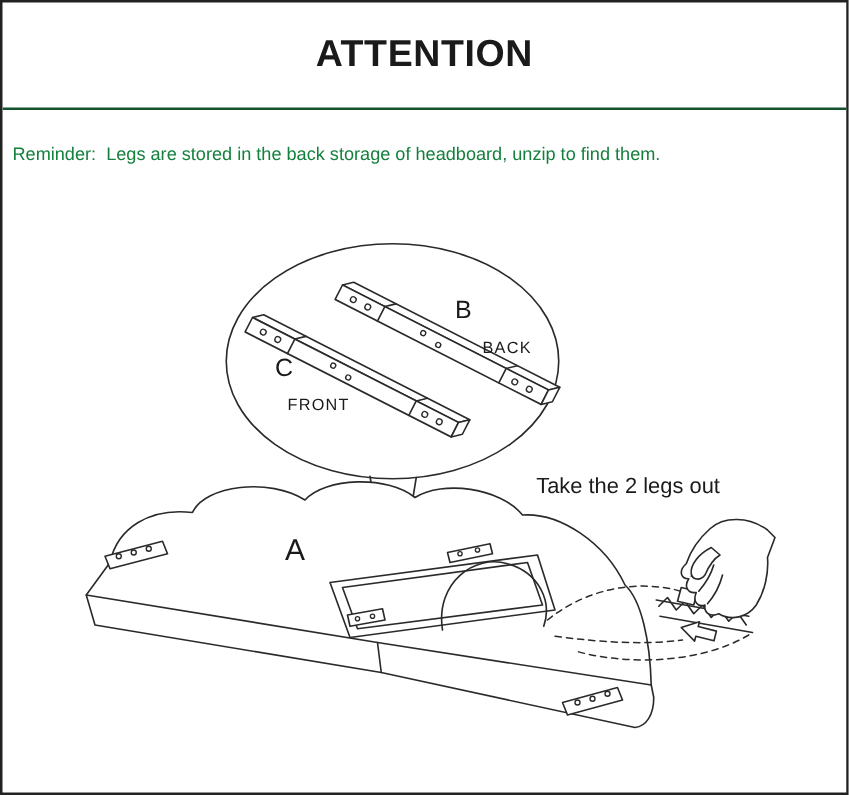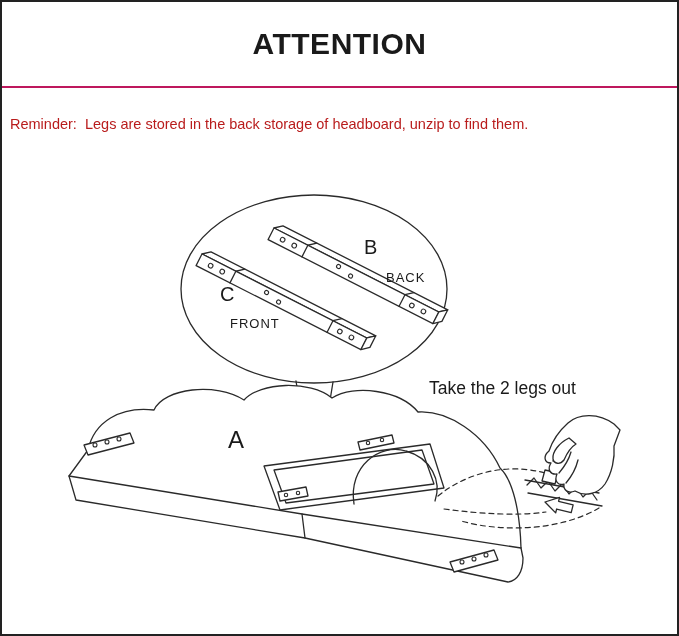--- a/index.html
+++ b/index.html
@@ -8,36 +8,36 @@
     width:679px; height:636px;
     box-sizing:border-box;
     background:#fff;
     border:2px solid #222;
     font-family:"Liberation Sans", sans-serif;
     color:#111;
     overflow:hidden;
   }
   .header {
     height:84px;
-    border-bottom:2px solid #be185d;
+    border-bottom:2px solid #14532d;
     display:flex; align-items:center; justify-content:center;
   }
   .title {
     margin:0;
     font-size:30px;
     font-weight:700;
     letter-spacing:0.5px;
     color:#1a1a1a;
   }
   .reminder {
     margin:0;
     padding:28px 10px 0 8px;
     font-size:14.5px;
     white-space:pre-wrap;
-    color:#b91c1c;
+    color:#15803d;
     position:relative;
     z-index:2;
   }
   .diagram-svg {
     position:absolute;
     left:0; top:0;
     width:679px; height:636px;
     z-index:1;
   }
   .ln   { fill:none;  stroke:#2a2a2a; stroke-width:1.3; stroke-linecap:round; stroke-linejoin:round; }

